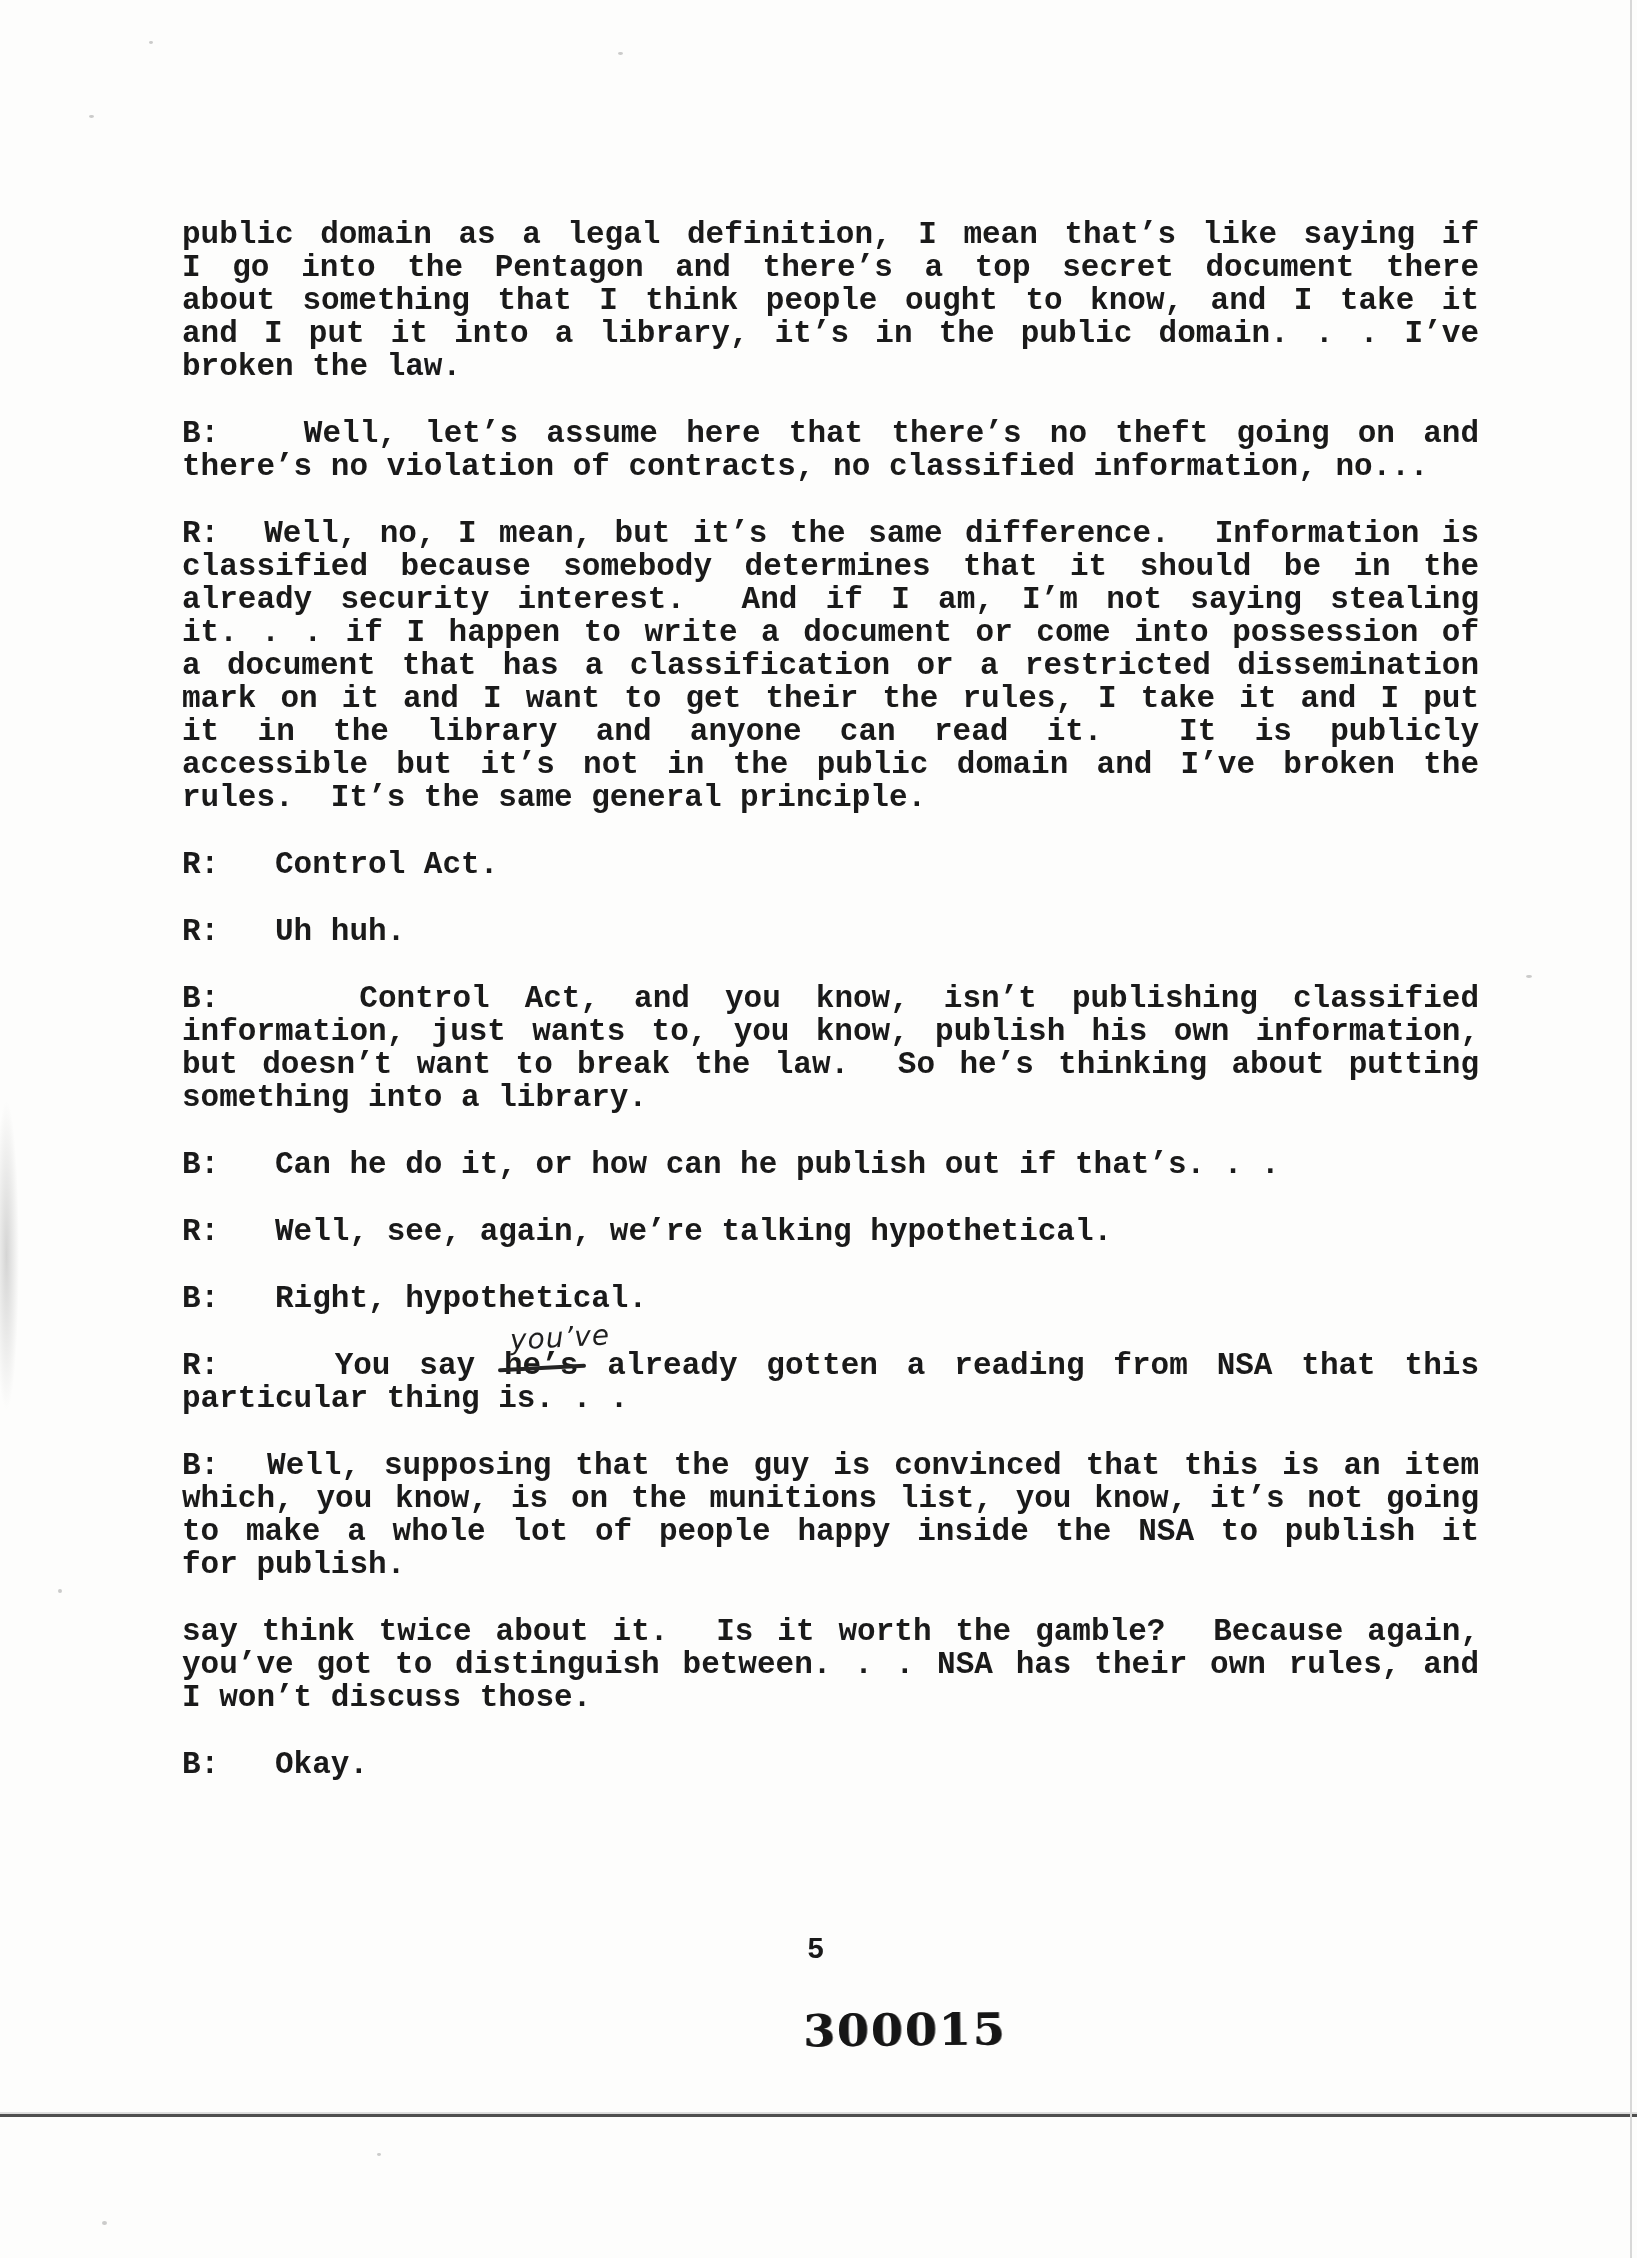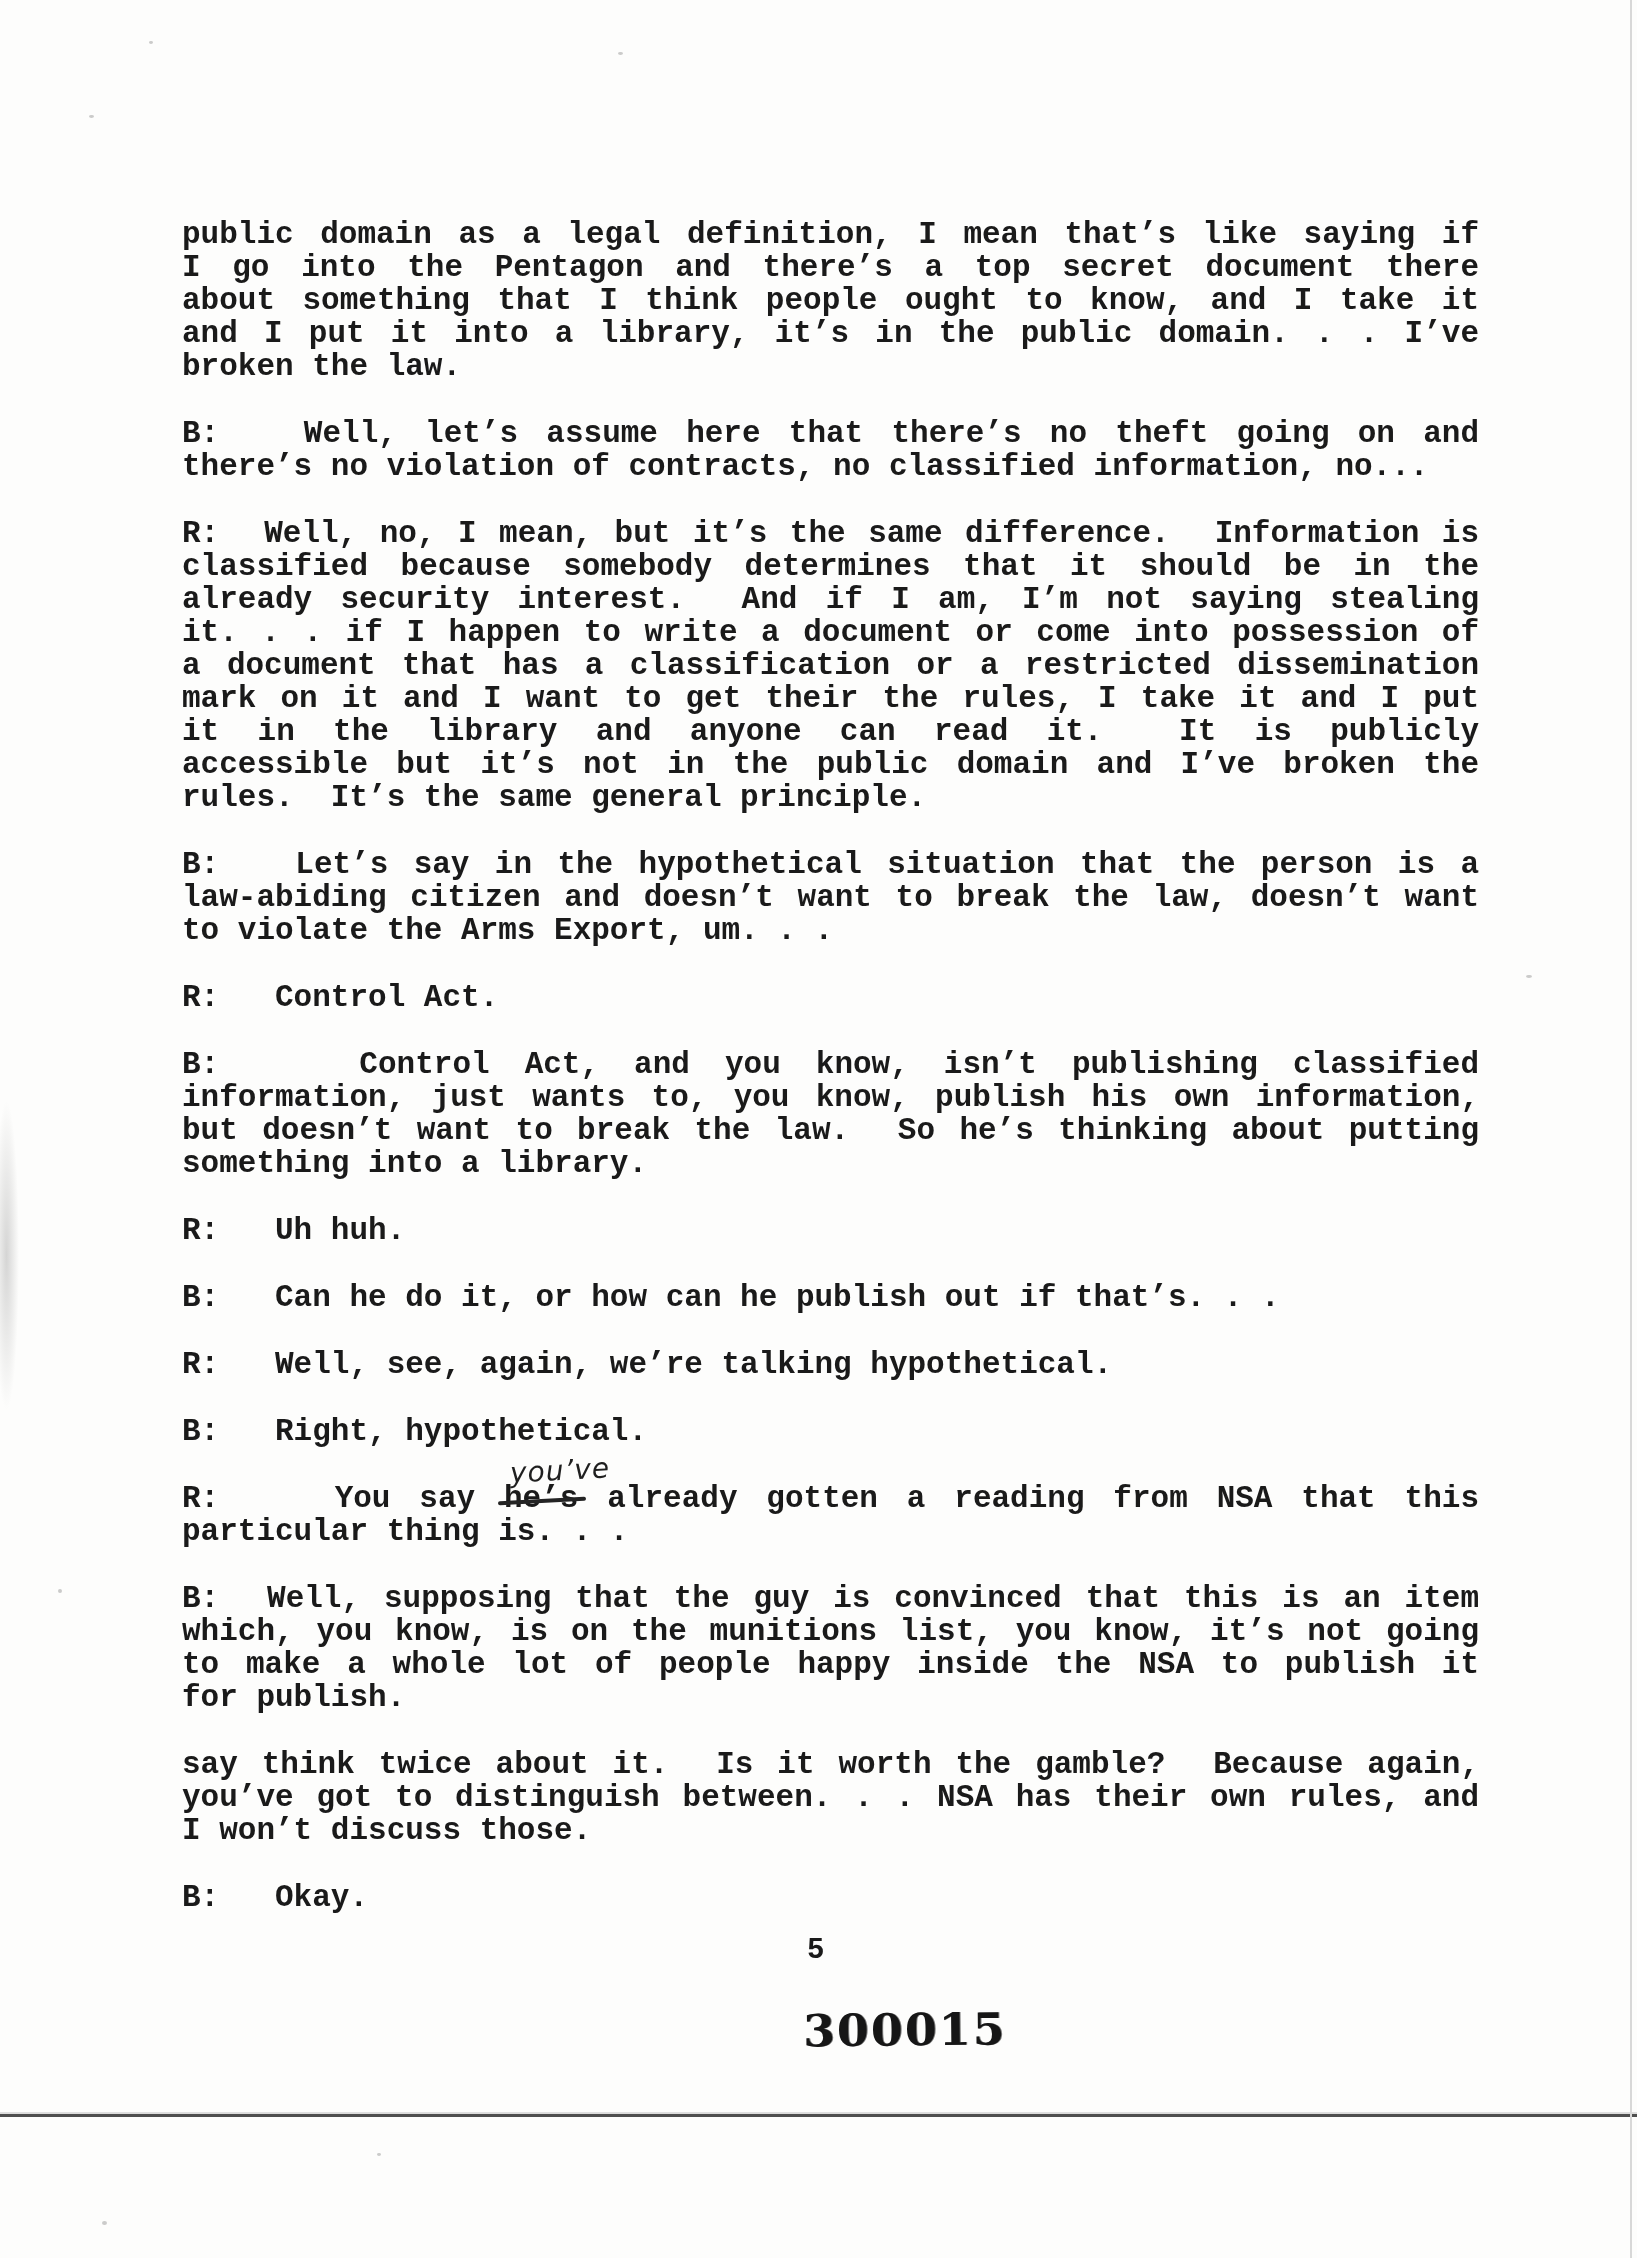--- a/index.html
+++ b/index.html
@@ -95,35 +95,30 @@
         <div class="line">classified because somebody determines that it should be in the</div>
         <div class="line">already security interest.  And if I am, I’m not saying stealing</div>
         <div class="line">it. . . if I happen to write a document or come into possession of</div>
         <div class="line">a document that has a classification or a restricted dissemination</div>
         <div class="line">mark on it and I want to get their the rules, I take it and I put</div>
         <div class="line">it in the library and anyone can read it.  It is publicly</div>
         <div class="line">accessible but it’s not in the public domain and I’ve broken the</div>
         <div class="line">rules.  It’s the same general principle.</div>
       </div>
       <div class="para">
-        <div class="line">B:   Let’s say in the hypothetical situation that the person is a</div>
-        <div class="line">law-abiding citizen and doesn’t want to break the law, doesn’t want</div>
-        <div class="line">to violate the Arms Export, um. . .</div>
+        <div class="line">R:   Control Act.</div>
       </div>
       <div class="para">
-        <div class="line">R:   Control Act.</div>
+        <div class="line">R:   Uh huh.</div>
       </div>
       <div class="para">
         <div class="line">B:    Control Act, and you know, isn’t publishing classified</div>
         <div class="line">information, just wants to, you know, publish his own information,</div>
         <div class="line">but doesn’t want to break the law.  So he’s thinking about putting</div>
         <div class="line">something into a library.</div>
-      </div>
-      <div class="para">
-        <div class="line">R:   Uh huh.</div>
       </div>
       <div class="para">
         <div class="line">B:   Can he do it, or how can he publish out if that’s. . .</div>
       </div>
       <div class="para">
         <div class="line">R:   Well, see, again, we’re talking hypothetical.</div>
       </div>
       <div class="para">
         <div class="line">B:   Right, hypothetical.</div>
       </div>

